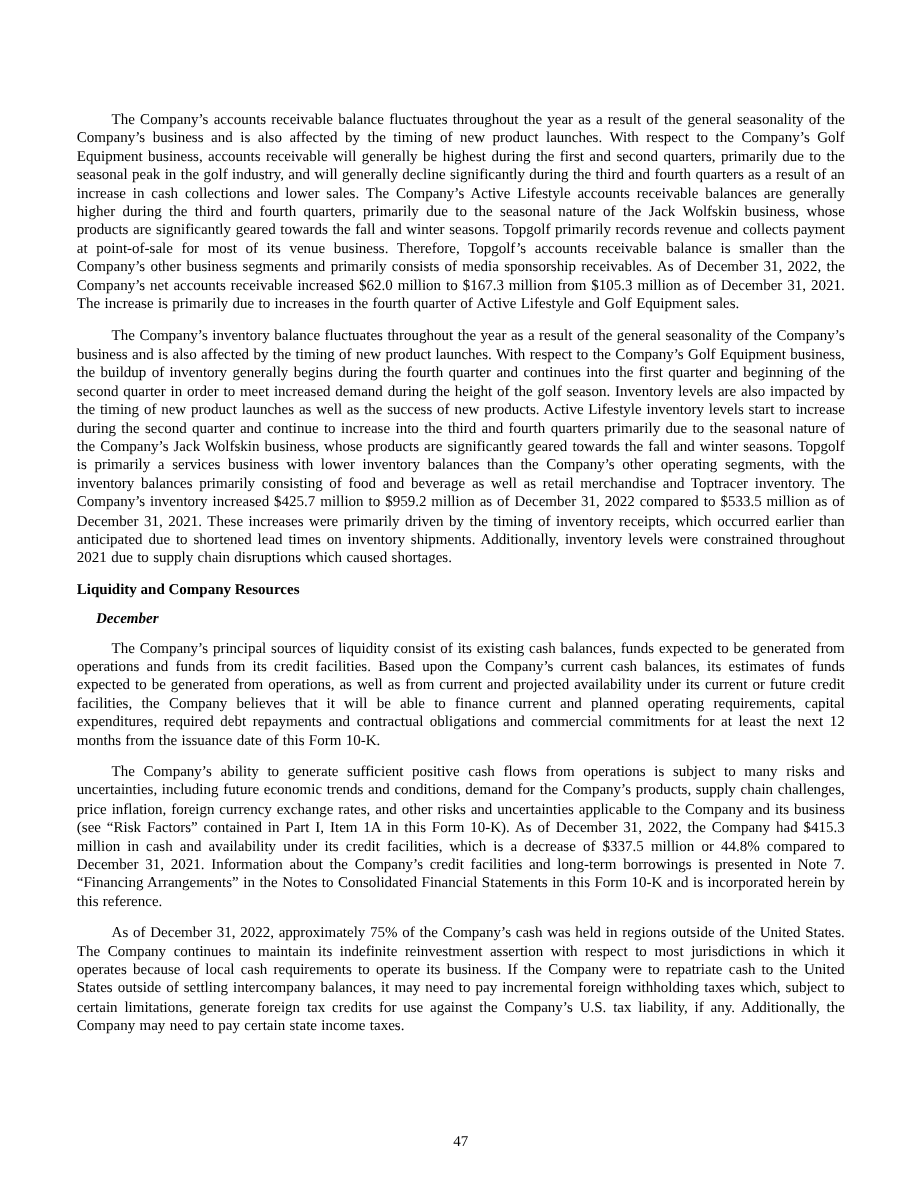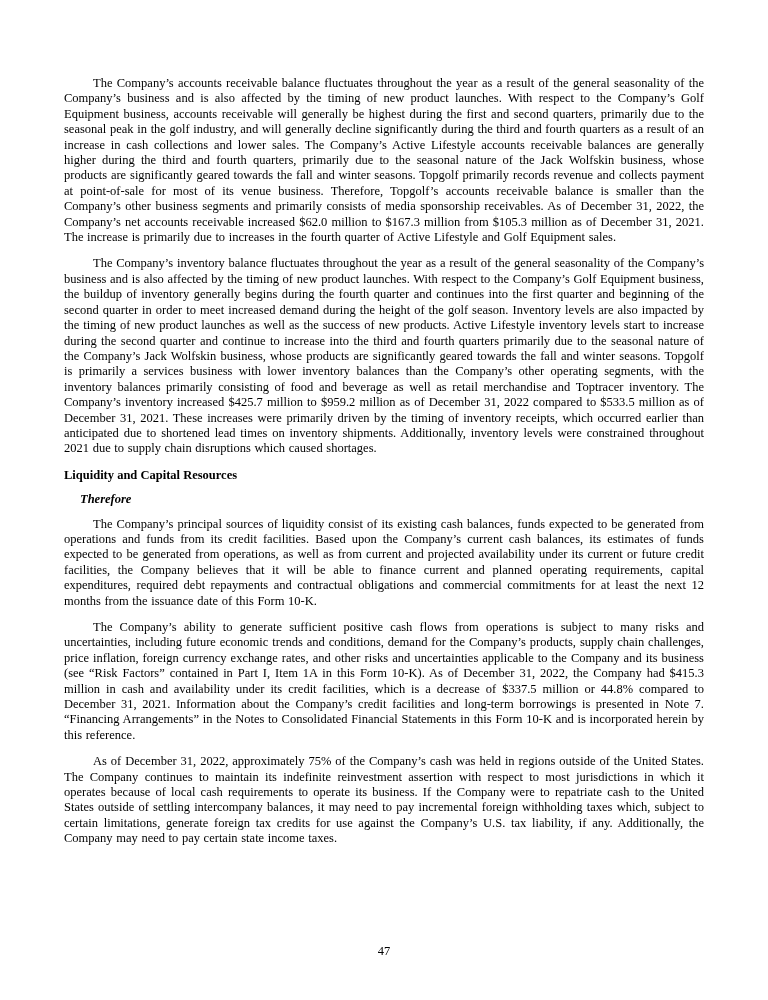--- a/index.html
+++ b/index.html
@@ -12,21 +12,21 @@
     width: 768px;
     height: 1000px;
     background: #ffffff;
     color: #000000;
     font-family: "Liberation Serif", "DejaVu Serif", serif;
     overflow: hidden;
   }
   .content {
     position: absolute;
     left: 64px;
-    top: 76px;
+    top: 92px;
     width: 640px;
   }
   .body-para {
     font-size: 12.5px;
     line-height: 15.4px;
     text-align: justify;
     text-indent: 29px;
     margin: 0 0 11px 0;
     word-spacing: 0.5px;
   }
@@ -53,20 +53,20 @@
     line-height: 15.4px;
   }
 </style>
 </head>
 <body>
 
 <div class="page">
   <div class="content">
     <p class="body-para">The Company’s accounts receivable balance fluctuates throughout the year as a result of the general seasonality of the Company’s business and is also affected by the timing of new product launches. With respect to the Company’s Golf Equipment business, accounts receivable will generally be highest during the first and second quarters, primarily due to the seasonal peak in the golf industry, and will generally decline significantly during the third and fourth quarters as a result of an increase in cash collections and lower sales. The Company’s Active Lifestyle accounts receivable balances are generally higher during the third and fourth quarters, primarily due to the seasonal nature of the Jack Wolfskin business, whose products are significantly geared towards the fall and winter seasons. Topgolf primarily records revenue and collects payment at point-of-sale for most of its venue business. Therefore, Topgolf’s accounts receivable balance is smaller than the Company’s other business segments and primarily consists of media sponsorship receivables. As of December 31, 2022, the Company’s net accounts receivable increased $62.0 million to $167.3 million from $105.3 million as of December 31, 2021. The increase is primarily due to increases in the fourth quarter of Active Lifestyle and Golf Equipment sales.</p>
     <p class="body-para">The Company’s inventory balance fluctuates throughout the year as a result of the general seasonality of the Company’s business and is also affected by the timing of new product launches. With respect to the Company’s Golf Equipment business, the buildup of inventory generally begins during the fourth quarter and continues into the first quarter and beginning of the second quarter in order to meet increased demand during the height of the golf season. Inventory levels are also impacted by the timing of new product launches as well as the success of new products. Active Lifestyle inventory levels start to increase during the second quarter and continue to increase into the third and fourth quarters primarily due to the seasonal nature of the Company’s Jack Wolfskin business, whose products are significantly geared towards the fall and winter seasons. Topgolf is primarily a services business with lower inventory balances than the Company’s other operating segments, with the inventory balances primarily consisting of food and beverage as well as retail merchandise and Toptracer inventory. The Company’s inventory increased $425.7 million to $959.2 million as of December 31, 2022 compared to $533.5 million as of December 31, 2021. These increases were primarily driven by the timing of inventory receipts, which occurred earlier than anticipated due to shortened lead times on inventory shipments. Additionally, inventory levels were constrained throughout 2021 due to supply chain disruptions which caused shortages.</p>
-    <h2 class="section-heading">Liquidity and Capital Resources</h2>
-    <h3 class="sub-heading">Therefore</h3>
+    <h2 class="section-heading">Liquidity and Company Resources</h2>
+    <h3 class="sub-heading">December</h3>
     <p class="body-para">The Company’s principal sources of liquidity consist of its existing cash balances, funds expected to be generated from operations and funds from its credit facilities. Based upon the Company’s current cash balances, its estimates of funds expected to be generated from operations, as well as from current and projected availability under its current or future credit facilities, the Company believes that it will be able to finance current and planned operating requirements, capital expenditures, required debt repayments and contractual obligations and commercial commitments for at least the next 12 months from the issuance date of this Form 10-K.</p>
     <p class="body-para">The Company’s ability to generate sufficient positive cash flows from operations is subject to many risks and uncertainties, including future economic trends and conditions, demand for the Company’s products, supply chain challenges, price inflation, foreign currency exchange rates, and other risks and uncertainties applicable to the Company and its business (see “Risk Factors” contained in Part I, Item 1A in this Form 10-K). As of December 31, 2022, the Company had $415.3 million in cash and availability under its credit facilities, which is a decrease of $337.5 million or 44.8% compared to December 31, 2021. Information about the Company’s credit facilities and long-term borrowings is presented in Note 7. “Financing Arrangements” in the Notes to Consolidated Financial Statements in this Form 10-K and is incorporated herein by this reference.</p>
     <p class="body-para">As of December 31, 2022, approximately 75% of the Company’s cash was held in regions outside of the United States. The Company continues to maintain its indefinite reinvestment assertion with respect to most jurisdictions in which it operates because of local cash requirements to operate its business. If the Company were to repatriate cash to the United States outside of settling intercompany balances, it may need to pay incremental foreign withholding taxes which, subject to certain limitations, generate foreign tax credits for use against the Company’s U.S. tax liability, if any. Additionally, the Company may need to pay certain state income taxes.</p>
   </div>
   <div class="page-number">47</div>
 </div>
 
 </body></html>

